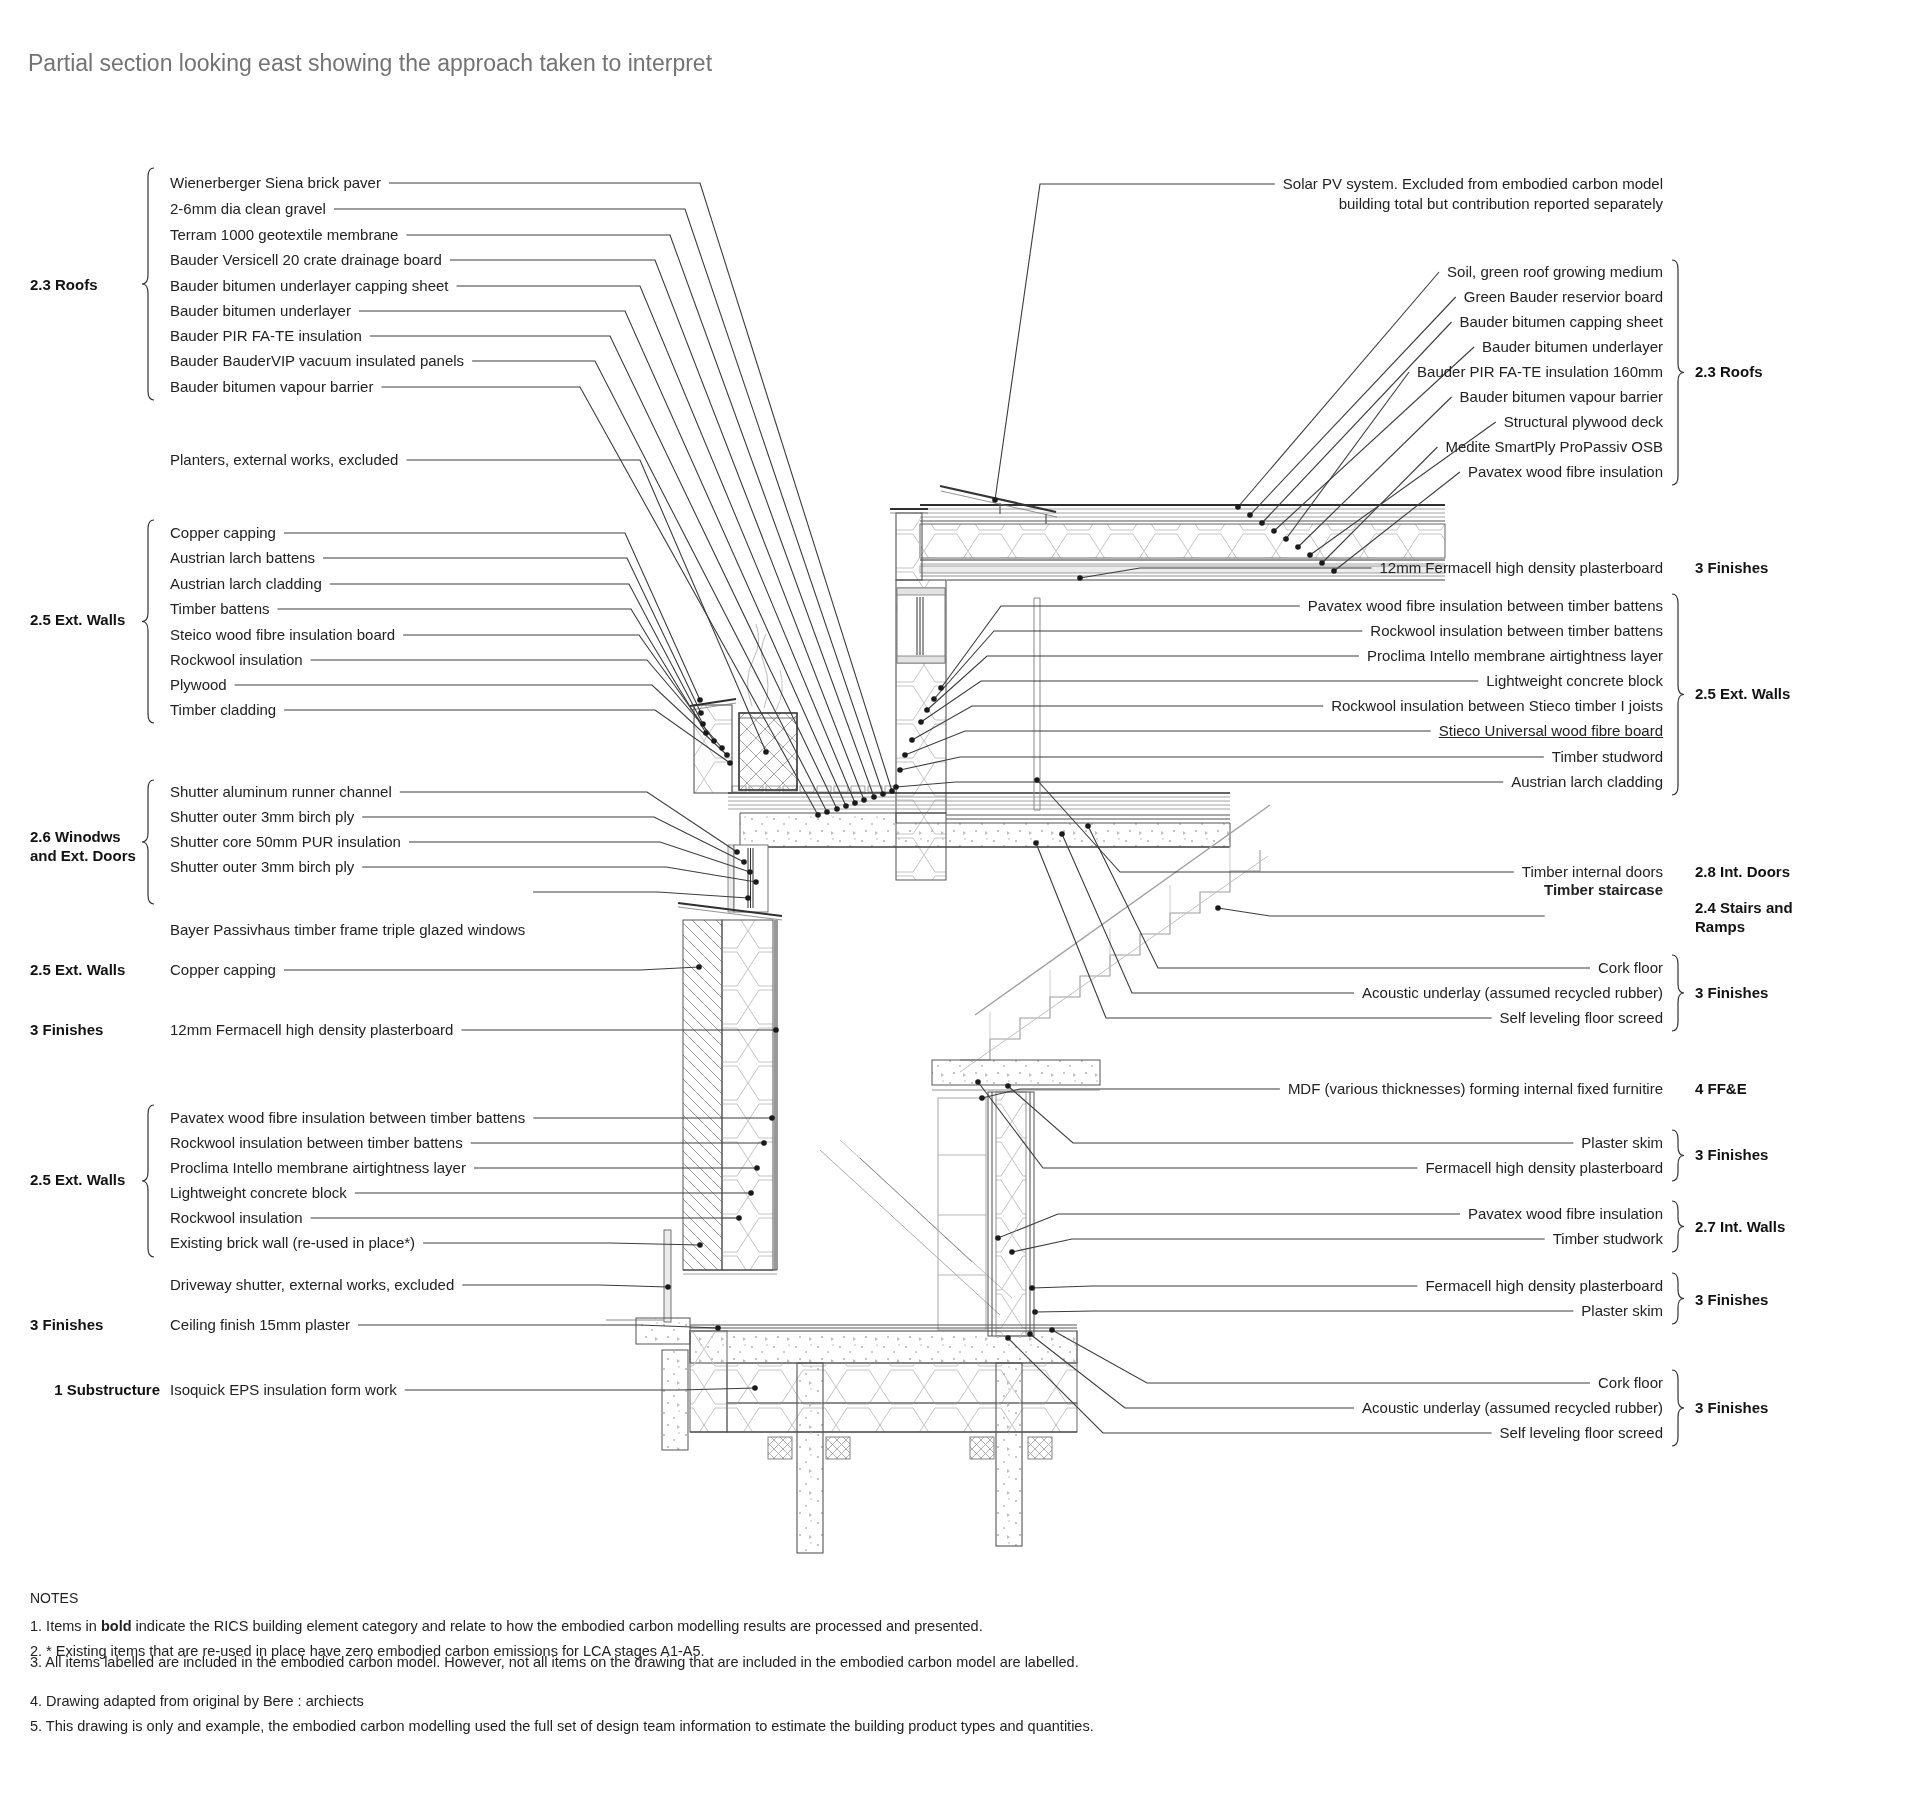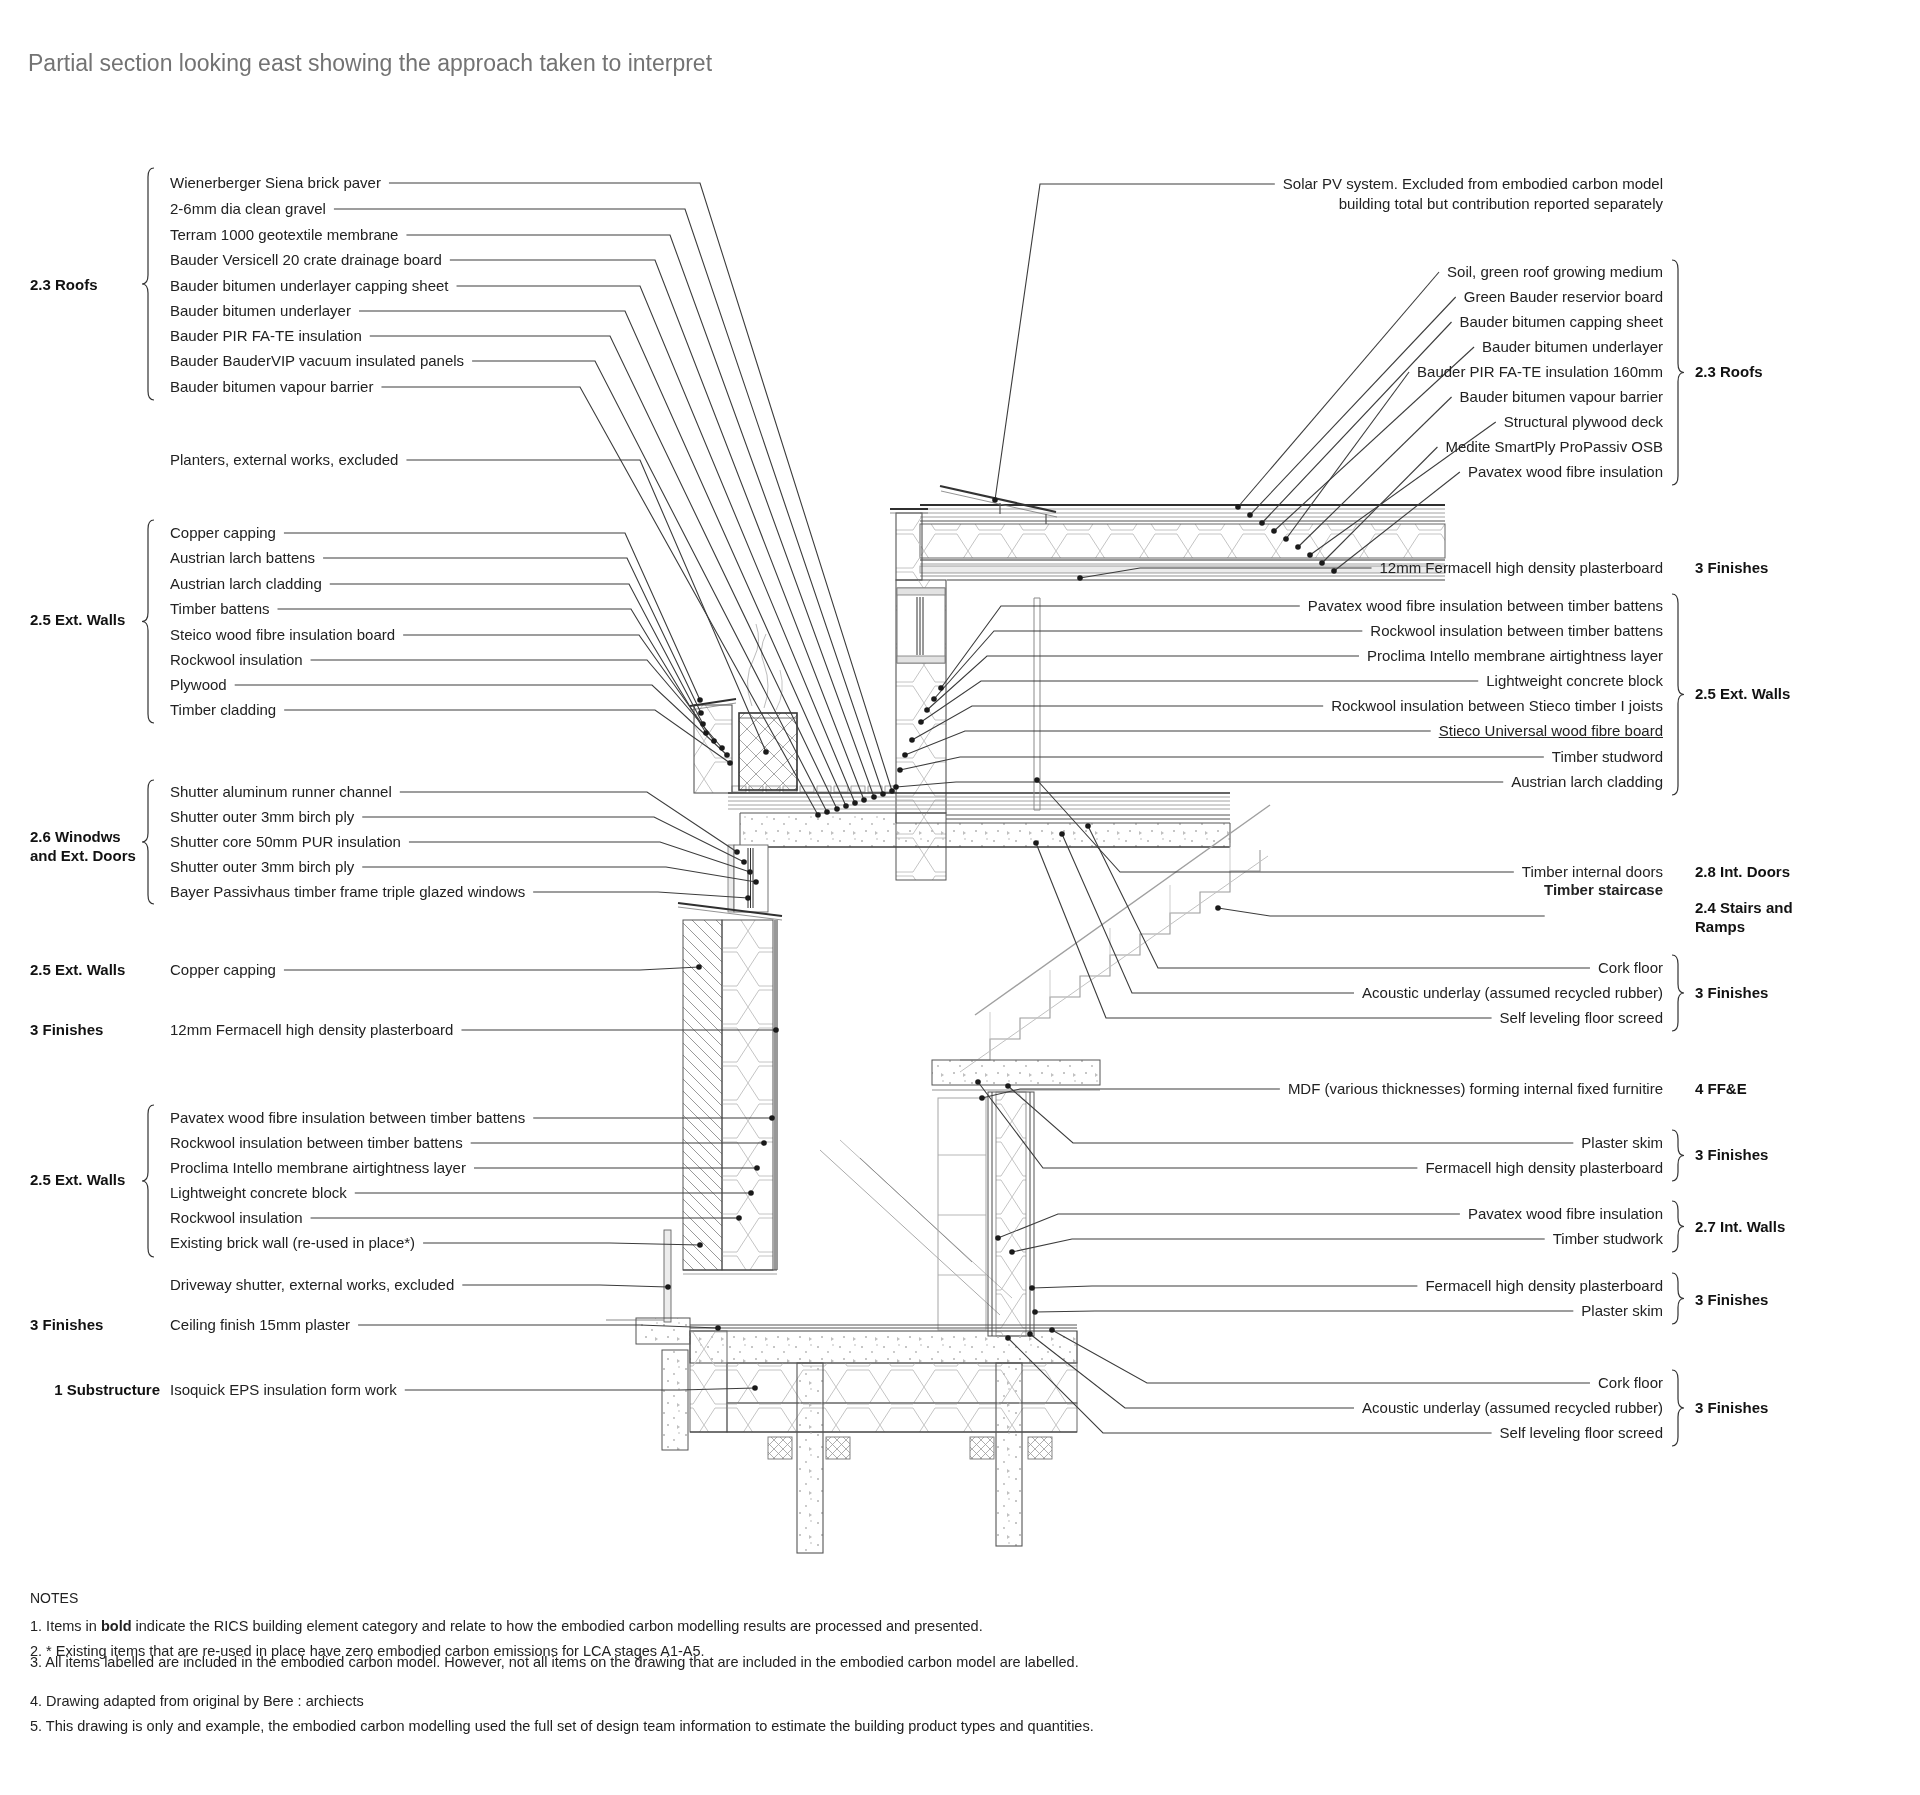--- a/index.html
+++ b/index.html
@@ -385,21 +385,21 @@
     <div class="lbl left" style="top: 625px;">Steico wood fibre insulation board</div>
     <div class="lbl left" style="top: 650px;">Rockwool insulation</div>
     <div class="lbl left" style="top: 675px;">Plywood</div>
     <div class="lbl left" style="top: 700px;">Timber cladding</div>
     <div class="cat left" style="top: 827px;">2.6 Winodws
 and Ext. Doors</div>
     <div class="lbl left" style="top: 782px;">Shutter aluminum runner channel</div>
     <div class="lbl left" style="top: 807px;">Shutter outer 3mm birch ply</div>
     <div class="lbl left" style="top: 832px;">Shutter core 50mm PUR insulation</div>
     <div class="lbl left" style="top: 857px;">Shutter outer 3mm birch ply</div>
-    <div class="lbl left" style="top: 882px;">Bayer Passivhaus timber frame triple glazed windows</div>
+    <div class="lbl left" style="top: 920px;">Bayer Passivhaus timber frame triple glazed windows</div>
     <div class="cat left" style="top: 960px;">2.5 Ext. Walls</div>
     <div class="lbl left" style="top: 960px;">Copper capping</div>
     <div class="cat left" style="top: 1020px;">3 Finishes</div>
     <div class="lbl left" style="top: 1020px;">12mm Fermacell high density plasterboard</div>
     <div class="cat left" style="top: 1170px;">2.5 Ext. Walls</div>
     <div class="lbl left" style="top: 1108px;">Pavatex wood fibre insulation between timber battens</div>
     <div class="lbl left" style="top: 1133px;">Rockwool insulation between timber battens</div>
     <div class="lbl left" style="top: 1158px;">Proclima Intello membrane airtightness layer</div>
     <div class="lbl left" style="top: 1183px;">Lightweight concrete block</div>
     <div class="lbl left" style="top: 1208px;">Rockwool insulation</div>

